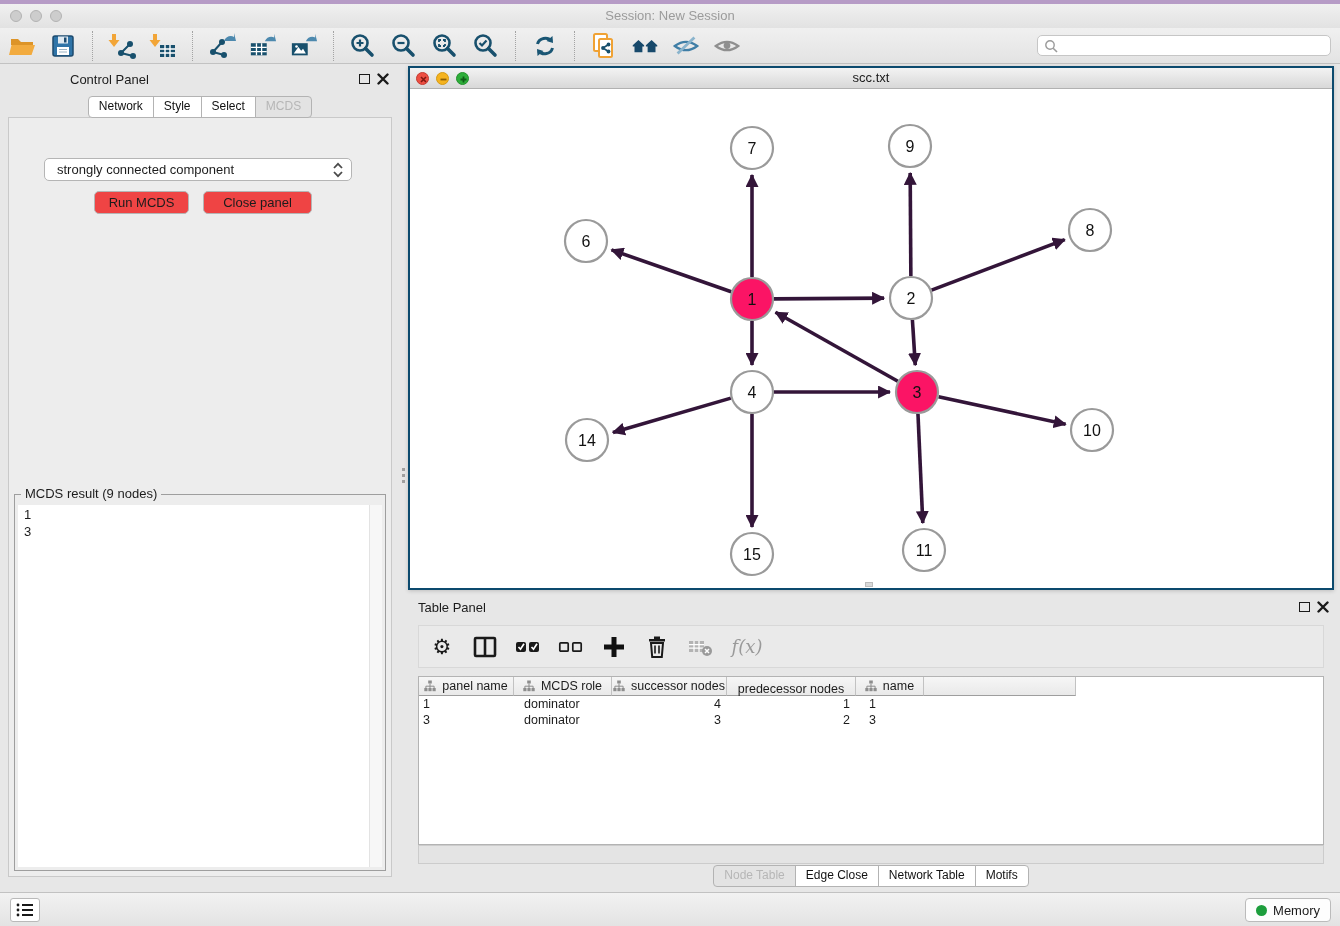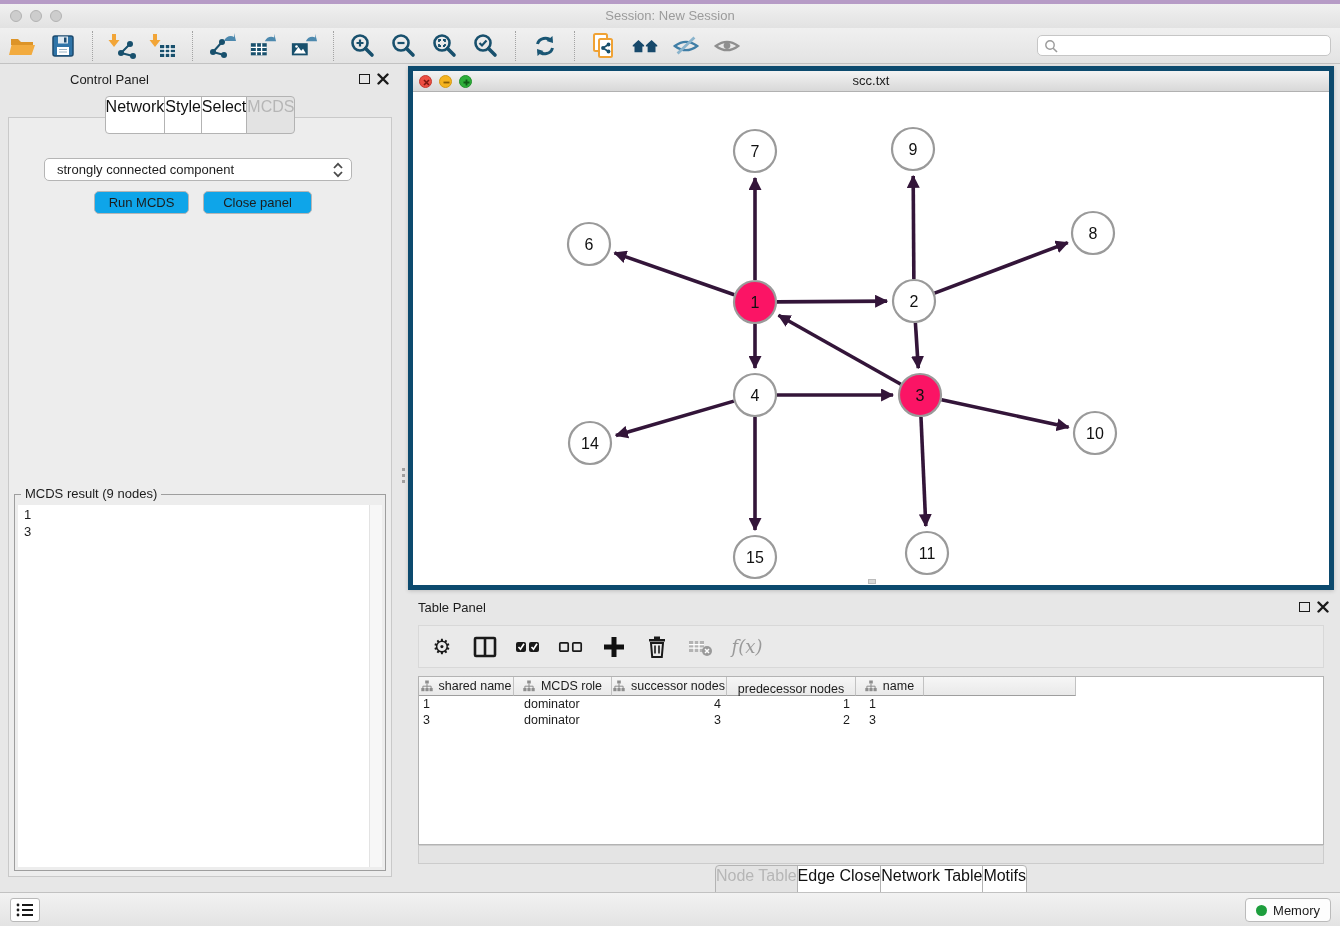--- a/index.html
+++ b/index.html
@@ -24,51 +24,51 @@
     border:1px solid #c6c6c6; border-radius:5px; display:flex; align-items:center; padding-left:6px; }
   #search-input { border:none; outline:none; flex:1; height:17px; font-size:12px; font-family:"Liberation Sans",sans-serif; background:transparent; }
 
   
   #cp-header-label { position:absolute; left:26px; top:72px;margin-left:44px; }
   .float-icon { position:absolute; width:11px; height:10px; border:1.6px solid #1a1a1a; background:transparent; }
   .close-icon { position:absolute; width:12px; height:12px; }
   .close-icon svg { display:block; }
 
   #cp-tabs { position:absolute; left:0; top:96px; width:400px; height:22px; display:flex; justify-content:center; }
-  .tab { height:38px; line-height:19px; padding:0 0; background:#fff; border:1px solid #b3b3b3;
-    margin-left:-1px; font-size:16px; color:#111; }
+  .tab { height:22px; line-height:19px; padding:0 10px; background:#fff; border:1px solid #b3b3b3;
+    margin-left:-1px; font-size:12px; color:#111; }
   .tab:first-child { border-radius:4px 0 0 4px; margin-left:0; }
   .tab:last-child { border-radius:0 4px 4px 0; }
   .tab.selected { background:#e3e3e3; color:#b6b6b6; }
 
   #cp-box { position:absolute; left:8px; top:117px; width:384px; height:760px; background:#ededed;
     border:1px solid #c9c9c9; }
   #opt-label { position:absolute; left:8px; top:136px; width:384px; text-align:center; }
   #criterion-select { position:absolute; left:44px; top:158px; width:308px; height:23px; background:#fff;
     border:1px solid #b5b5b5; border-radius:5px; display:flex; align-items:center; padding:0 6px 0 12px; }
   #criterion-select .sel-text { flex:1; }
-  .btn { position:absolute; height:23px; background:#0ea5e9; border:1px solid #b5b5b5; border-radius:5px;
+  .btn { position:absolute; height:23px; background:#ef4444; border:1px solid #b5b5b5; border-radius:5px;
     font-size:13px; text-align:center; line-height:21px; }
   #run-btn { left:94px; top:191px; width:95px; }
   #closepanel-btn { left:203px; top:191px; width:109px; }
 
   #result-box { position:absolute; left:14px; top:494px; width:372px; height:377px; border:1px solid #9e9e9e; background:#ededed; }
   #result-legend { position:absolute; left:6px; top:-9px; background:#ededed; padding:0 4px; }
   #result-area { position:absolute; left:3px; top:10px; right:16px; bottom:3px; background:#fff; padding:1px 6px; }
   #result-scroll { position:absolute; top:10px; right:3px; bottom:3px; width:13px; background:#f7f7f7; border-left:1px solid #e3e3e3; }
   .result-line { line-height:17px; }
 
   
   #divider-handle { position:absolute; left:400px; top:462px; width:7px; height:26px;
     display:flex; flex-direction:column; align-items:center; justify-content:center; gap:3px; }
   #divider-handle i { width:3px; height:3px; background:#a0a0a0; display:block; }
 
   
   #net-win { position:absolute; left:408px; top:66px; width:926px; height:524px; background:#fff;
-    border:5px solid #0c4a6e; box-shadow:0 1px 4px rgba(0,0,0,0.18); }
+    border:2px solid #0c4a6e; box-shadow:0 1px 4px rgba(0,0,0,0.18); }
   #net-titlebar { position:absolute; left:0; top:0; width:100%; height:21px;
     background:linear-gradient(#f3f3f3,#d8d8d8); border-bottom:1px solid #b1b1b1; }
   .nt-dot { position:absolute; top:3.5px; width:13px; height:13px; border-radius:50%; }
   #net-title { position:absolute; left:0; top:2px; width:100%; text-align:center; color:#1a1a1a; }
   #net-canvas { position:absolute; left:0; top:21px; width:924px; height:501px; }
   #net-resize-dot { position:absolute; left:455px; bottom:1px; width:8px; height:5px; background:#d9d9d9; border:1px solid #bcbcbc; }
 
   
   #tp-header-label { position:absolute; left:418px; top:600px; }
   #tp-toolbar { position:absolute; left:418px; top:625px; width:906px; height:43px; background:#eaeaea;
@@ -439,21 +439,21 @@
   <div id="tp-table">
     <div id="table-header-row">
         <div class="th" style="width: 95px;">
           <svg width="12" height="12" viewBox="0 0 12 12">
             <rect x="4.2" y="0.5" width="3.6" height="3" fill="#8d8d8d"></rect>
             <rect x="0.3" y="8" width="3.2" height="3.2" fill="#8d8d8d"></rect>
             <rect x="4.4" y="8" width="3.2" height="3.2" fill="#8d8d8d"></rect>
             <rect x="8.5" y="8" width="3.2" height="3.2" fill="#8d8d8d"></rect>
             <path d="M6 3.5 V6 M1.9 8 V6.2 H10.1 V8 M6 6 V8" stroke="#8d8d8d" fill="none" stroke-width="1"></path>
           </svg>
-          <span>shared name</span>
+          <span>panel name</span>
         </div>
         <div class="th" style="width: 98px;">
           <svg width="12" height="12" viewBox="0 0 12 12">
             <rect x="4.2" y="0.5" width="3.6" height="3" fill="#8d8d8d"></rect>
             <rect x="0.3" y="8" width="3.2" height="3.2" fill="#8d8d8d"></rect>
             <rect x="4.4" y="8" width="3.2" height="3.2" fill="#8d8d8d"></rect>
             <rect x="8.5" y="8" width="3.2" height="3.2" fill="#8d8d8d"></rect>
             <path d="M6 3.5 V6 M1.9 8 V6.2 H10.1 V8 M6 6 V8" stroke="#8d8d8d" fill="none" stroke-width="1"></path>
           </svg>
           <span>MCDS role</span>

